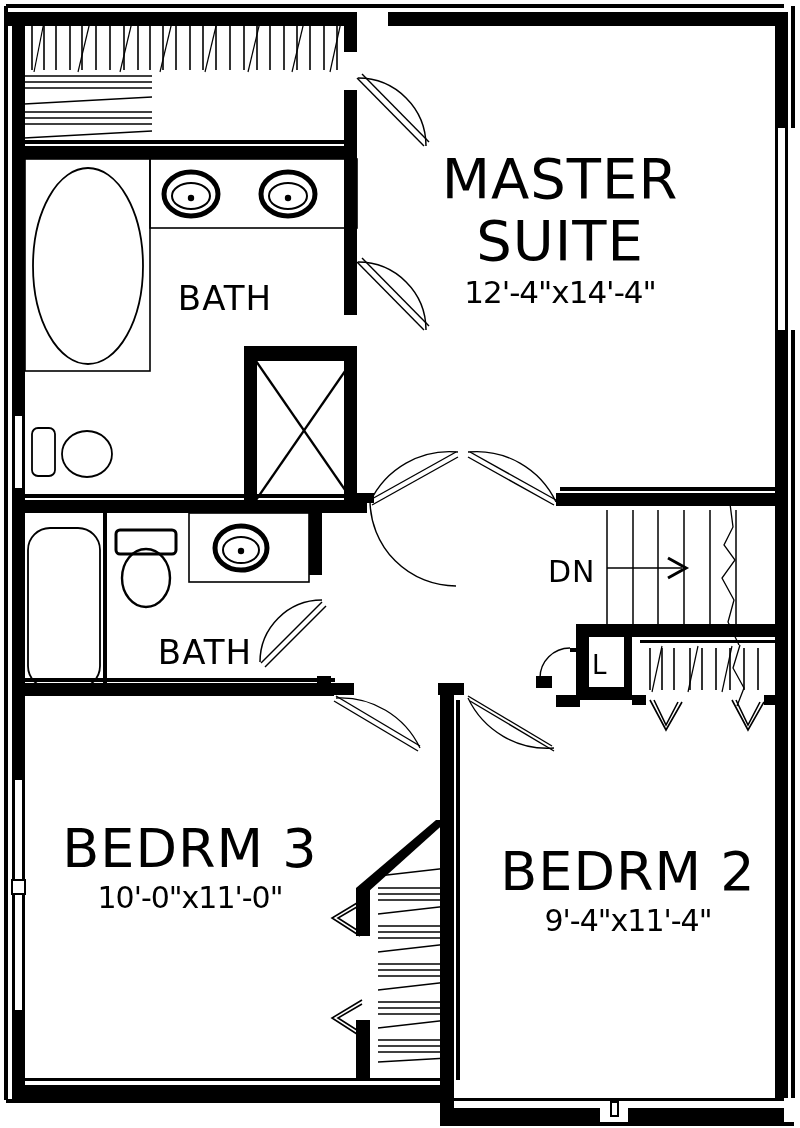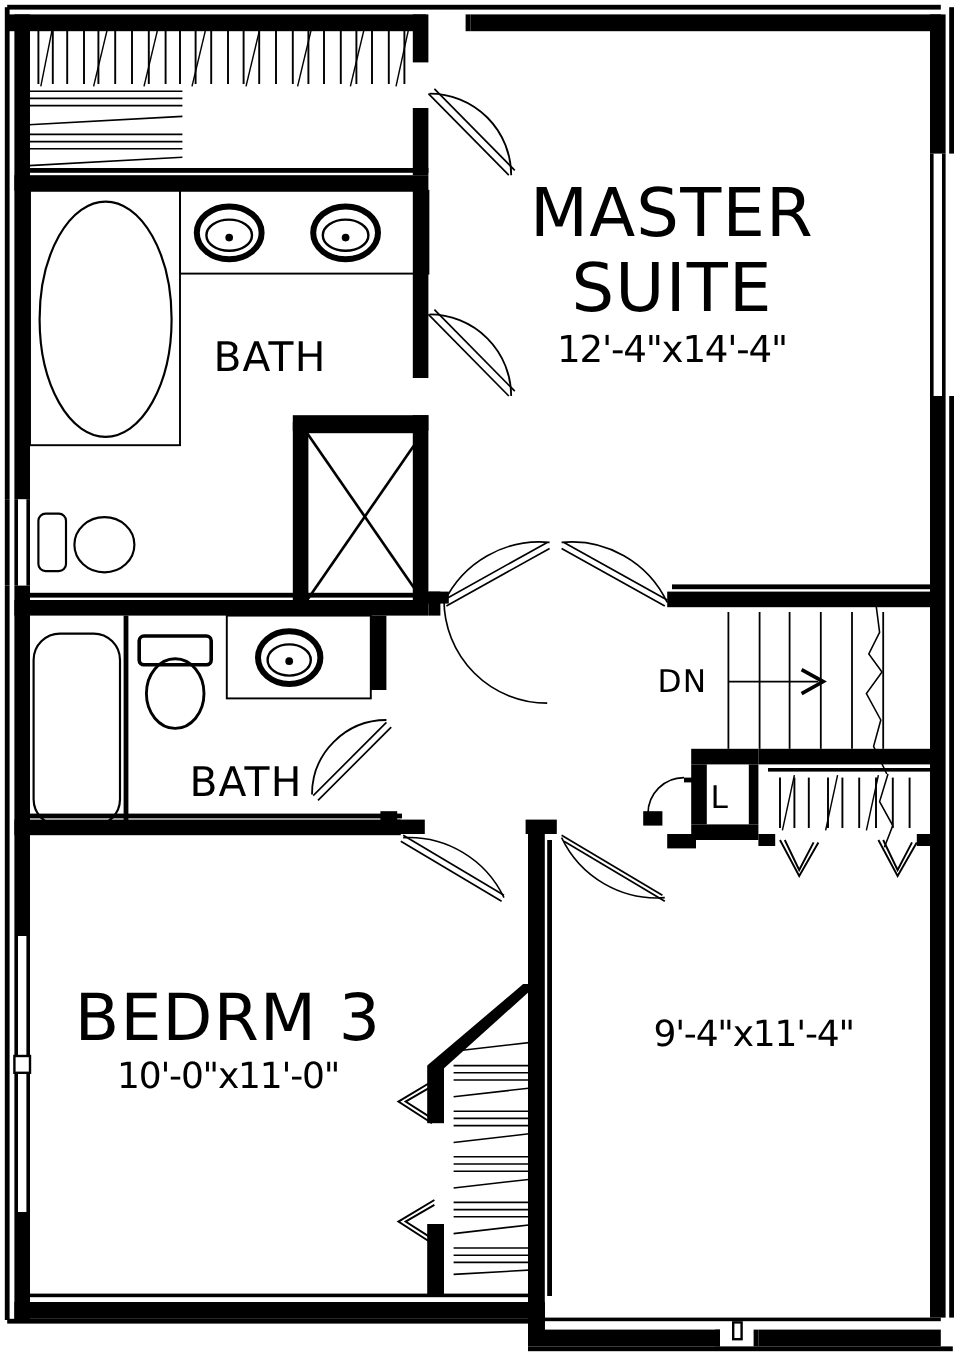--- a/index.html
+++ b/index.html
@@ -11,21 +11,21 @@
   .room-name{font-family:"DejaVu Sans",sans-serif;font-weight:400;letter-spacing:1px;}
   .room-dim{font-family:"DejaVu Sans",sans-serif;font-weight:400;letter-spacing:0px;}
   #lbl-master{left:400px;top:148px;width:320px;font-size:56px;line-height:62px;}
   #lbl-master .room-dim{font-size:31px;line-height:40px;letter-spacing:-1px;}
   #lbl-bath1{left:150px;top:278px;width:150px;font-size:34px;letter-spacing:1px;}
   #lbl-bath2{left:130px;top:632px;width:150px;font-size:34px;letter-spacing:1px;}
   #lbl-b3{left:30px;top:820px;width:320px;font-size:54px;line-height:58px;}
   #lbl-b3 .room-dim{font-size:30px;line-height:40px;letter-spacing:-1px;}
   #lbl-b2{left:468px;top:843px;width:320px;font-size:54px;line-height:58px;}
   #lbl-b2 .room-dim{font-size:30px;line-height:40px;letter-spacing:-1px;}
-  #lbl-dn{left:548px;top:554px;font-size:26px;letter-spacing:1px;font-family:"DejaVu Sans",sans-serif;}
+  #lbl-dn{left:548px;top:554px;font-size:30px;letter-spacing:1px;font-family:"DejaVu Sans",sans-serif;}
   #lbl-linen{left:592px;top:650px;font-size:26px;font-family:"DejaVu Sans",sans-serif;}
 </style>
 </head>
 <body>
 
 <div id="plan-root">
 
 <svg id="plan-svg" viewBox="0 0 800 1128">
   <defs>
 
@@ -363,20 +363,21 @@
 <div class="lbl room-name" id="lbl-bath1">BATH</div>
 
 <div class="lbl room-name" id="lbl-bath2">BATH</div>
 
 <div class="lbl room-name" id="lbl-b3">
   <div>BEDRM 3</div>
   <div class="room-dim">10'-0"x11'-0"</div>
 </div>
 
 <div class="lbl room-name" id="lbl-b2">
+  <div>BEDRM 2</div>
   <div class="room-dim">9'-4"x11'-4"</div>
 </div>
 
 <div class="lbl" id="lbl-dn">DN</div>
 
 <div class="lbl" id="lbl-linen">L</div>
 
 </div>
 
 </body></html>

